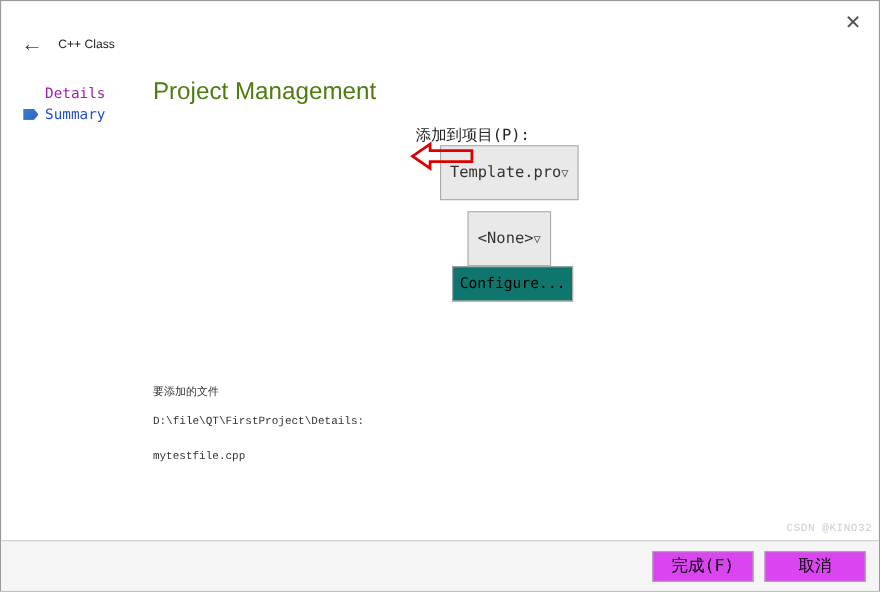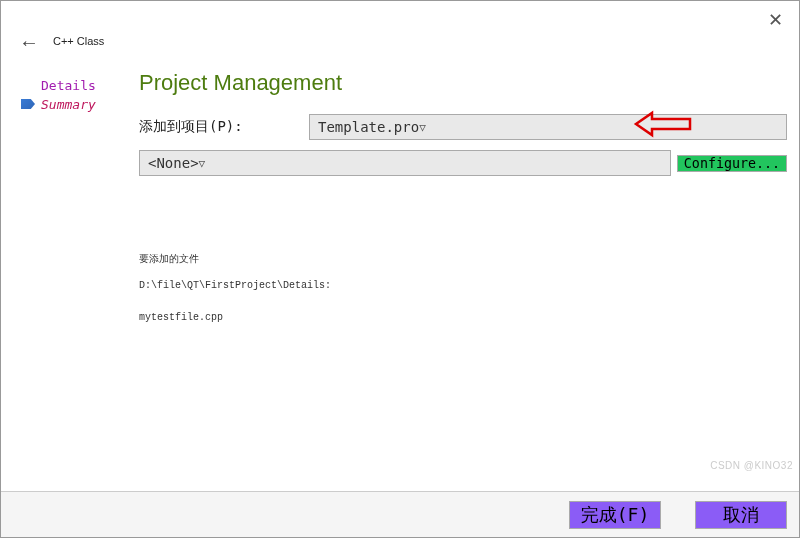--- a/index.html
+++ b/index.html
@@ -5,36 +5,36 @@
 * { box-sizing: border-box; margin: 0; padding: 0; }
 body { font-family: "Microsoft YaHei", Arial, sans-serif; font-size: 13px; color: #333; background: #fff; }
 .dialog { width: 800px; height: 538px; border: 1px solid #999; position: relative; background: #fff; }
 .close-btn { position: absolute; top: 8px; right: 16px; font-size: 18px; color: #555; cursor: pointer; }
 .back-row { display: flex; align-items: center; padding: 28px 0 0 18px; }
 .back-arrow { font-size: 20px; color: #444; margin-right: 14px; cursor: pointer; }
 .wizard-title { font-size: 11px; color: #222; }
 .main { display: flex; padding: 18px 12px 0 18px; }
 .sidebar { width: 112px; padding-top: 6px; font-family: Consolas, monospace; font-size: 13px; }
 .sidebar-item { padding: 2px 0 2px 22px; color: #a21caf; position: relative; }
-.sidebar-item.active { color: #be185d; font-style: italic; }
+.sidebar-item.active { color: #1d4ed8; }
 .sidebar-item.active::before { content: ""; position: absolute; left: 2px; top: 4px; width: 14px; height: 10px; background: linear-gradient(135deg, #3a7bd5, #2e66b8); clip-path: polygon(0 0, 70% 0, 100% 50%, 70% 100%, 0 100%); }
 .content { flex: 1; padding-left: 8px; }
 .page-title { font-size: 22px; color: #4d7c0f; font-weight: 400; margin-bottom: 18px; }
-.form-row { display: flex; align-items: center; margin-bottom: 10px; font-family: Consolas, "Microsoft YaHei", monospace; font-size: 14px; }
+.form-row { display: flex; align-items: center; margin-bottom: 10px; font-family: Consolas, "Microsoft YaHei", monospace; font-size: 14px; flex-direction: column; }
 .form-label { width: 170px; color: #222; }
-.select { flex: 1; height: 26px; border: 1px solid #aaa; background: #e9e9e9; padding: 0 8px; display: flex; align-items: center; justify-content: flex-start; font-family: Consolas, monospace; cursor: pointer; position: relative; }
+.select { flex: 1; height: 26px; border: 1px solid #aaa; background: #e9e9e9; padding: 16px 8px; display: flex; align-items: center; justify-content: flex-start; font-family: Consolas, monospace; cursor: pointer; position: relative; }
 .select .chev { color: #555; font-size: 11px; }
-.configure-btn { width: 110px; height: 17px; margin-left: 6px; border: 1px solid #aaa; background: #22c55e; font-family: Consolas, monospace; cursor: pointer; }
+.configure-btn { width: 110px; height: 32px; margin-left: 6px; border: 1px solid #aaa; background: #0f766e; font-family: Consolas, monospace; cursor: pointer; }
 .annotation-arrow { position: absolute; right: 94px; top: -6px; pointer-events: none; }
 .files-section { margin-top: 76px; font-family: Liberation Mono, monospace; font-size: 10px; line-height: 1.6; }
 .files-heading { margin-bottom: 10px; }
 .files-path { margin-bottom: 16px; }
 .footer { position: absolute; bottom: 0; left: 0; right: 0; height: 46px; border-top: 1px solid #ccc; background: #f5f5f5; display: flex; align-items: center; justify-content: flex-end; padding-right: 12px; gap: 10px; }
-.footer-btn { min-width: 92px; height: 28px; border: 1px solid #aaa; background: #8b5cf6; font-family: "Microsoft YaHei", Consolas, monospace; font-size: 18px; cursor: pointer; margin-left: 24px; }
-.watermark { position: absolute; right: 6px; bottom: 66px; font-size: 10px; color: #ccc; letter-spacing: 0.5px; }
+.footer-btn { min-width: 92px; height: 28px; border: 1px solid #aaa; background: #d946ef; font-family: "Microsoft YaHei", Consolas, monospace; font-size: 15px; cursor: pointer; }
+.watermark { position: absolute; right: 6px; bottom: 50px; font-size: 10px; color: #ccc; letter-spacing: 0.5px; font-family: Liberation Mono, monospace; }
 </style>
 </head>
 <body>
 
 <div class="dialog">
   <span class="close-btn">✕</span>
 
   <div class="back-row">
     <span class="back-arrow">←</span>
     <span class="wizard-title">C++ Class</span>

